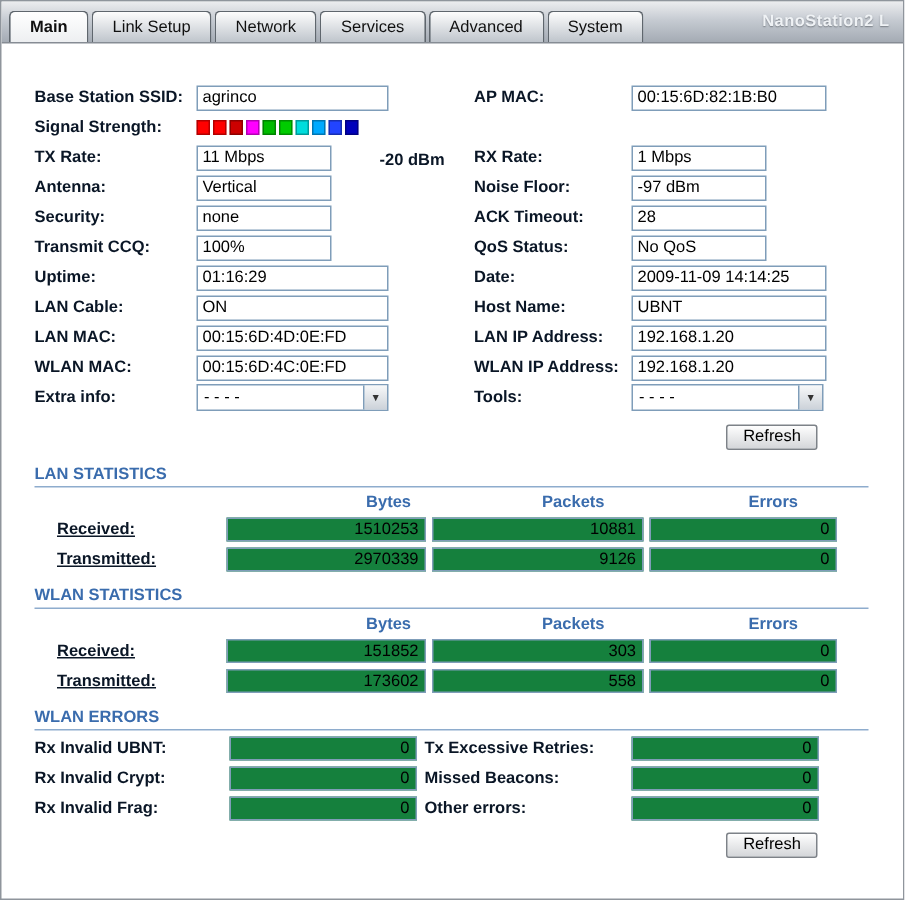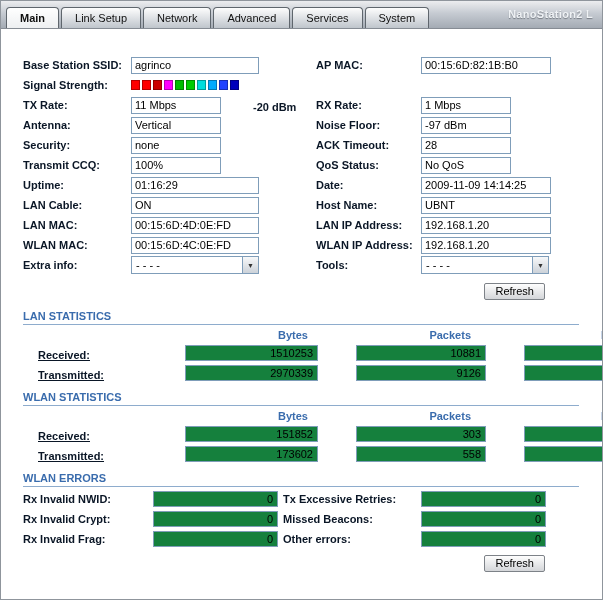--- a/index.html
+++ b/index.html
@@ -96,52 +96,52 @@
     border-radius: 2px;
     cursor: pointer;
   }
   
   .section { margin: 10px 23px 0 22px; }
   .section-title {
     color: #3a6cad; font-weight: bold;
     padding-bottom: 2px;
     border-bottom: 1px solid #8eaccd;
   }
-  .stats-header, .stats-row { display: flex; align-items: flex-end; margin-top: 4px; gap: 34px; }
+  .stats-header, .stats-row { display: flex; align-items: center; margin-top: 4px; }
   .stats-label-spacer, .stats-label { width: 128px; flex: none; text-decoration: underline; }
   .stats-label { padding-left: 15px; font-weight: bold; color: #0a1626; }
   .h-col { font-weight: bold; color: #3a6cad; text-align: right; padding-right: 10px; flex: none; }
   .h1 { width: 133px; margin-right: 4px; }
   .h2 { width: 125px; margin-right: 4px; }
   .h3 { width: 125px; }
   input.box {
     height: 16px; border: 1px solid #7f9db9;
     text-align: right; padding: 0 4px;
     font: 11px "Liberation Sans", sans-serif; color: #000; background: #15803d; flex: none;
   }
   .b1 { width: 133px; margin-right: 4px; }
-  .b2 { width: 130px; margin-right: 4px; }
+  .b2 { width: 141px; margin-right: 4px; }
   .b3 { width: 125px; }
   
   .err-row { display: flex; align-items: center; margin-top: 4px; }
   .err-lbl-l { width: 130px; flex: none; font-weight: bold; color: #0a1626; }
   .err-lbl-r { width: 138px; flex: none; margin-left: 5px; font-weight: bold; color: #0a1626; }
   .err-fld { width: 125px; flex: none; }
 </style>
 </head>
 <body>
 
 <div class="window">
 
   <div class="tabbar">
     <div class="tab active">Main</div>
     <div class="tab">Link Setup</div>
     <div class="tab">Network</div>
+    <div class="tab">Services</div>
     <div class="tab">Advanced</div>
-    <div class="tab">Services</div>
     <div class="tab">System</div>
     <div class="brand">NanoStation2 L</div>
   </div>
 
   <div class="status">
 
     <div class="row">
       <span class="lbl c1">Base Station SSID:</span>
       <span class="c2"><input class="fld w128" readonly="" value="agrinco" style=""></span>
       <span class="lbl c3">AP MAC:</span>
@@ -288,21 +288,21 @@
       <input class="box b1" readonly="" value="173602" style="">
       <input class="box b2" readonly="" value="558" style="">
       <input class="box b3" readonly="" value="0" style="">
     </div>
   </div>
 
   <div class="section">
     <div class="section-title">WLAN ERRORS</div>
 
     <div class="err-row">
-      <span class="err-lbl-l">Rx Invalid NWID:</span>
+      <span class="err-lbl-l">Rx Invalid UBNT:</span>
       <input class="box err-fld" readonly="" value="0" style="">
       <span class="err-lbl-r">Tx Excessive Retries:</span>
       <input class="box err-fld" readonly="" value="0" style="">
     </div>
     <div class="err-row">
       <span class="err-lbl-l">Rx Invalid Crypt:</span>
       <input class="box err-fld" readonly="" value="0" style="">
       <span class="err-lbl-r">Missed Beacons:</span>
       <input class="box err-fld" readonly="" value="0" style="">
     </div>

